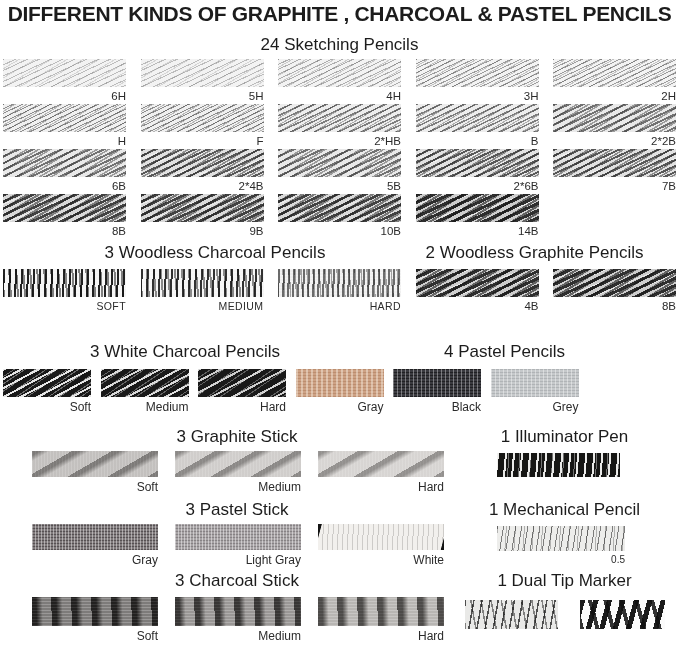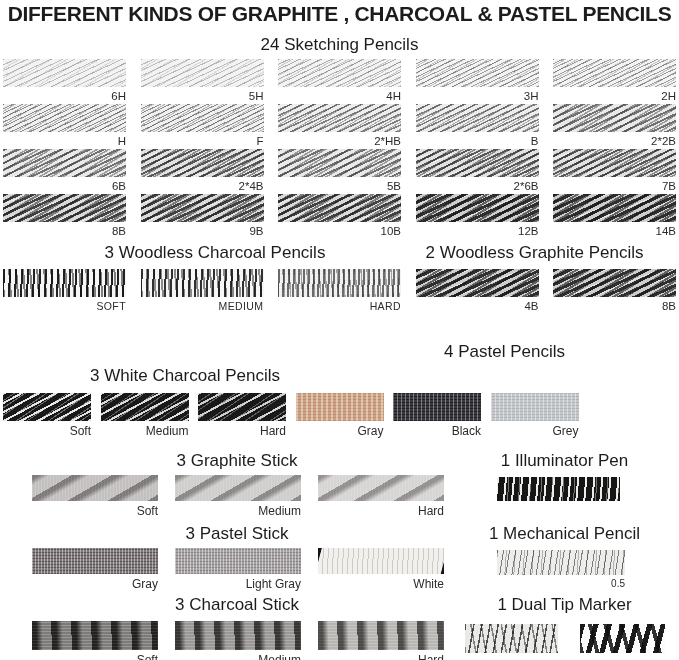--- a/index.html
+++ b/index.html
@@ -13,21 +13,21 @@
   .lbl{margin-top:3px;text-align:right;font-size:11.5px;color:#2b2b2b;}
   .lbl.caps{font-size:10.5px;letter-spacing:.4px;}
   .grid7{display:grid;grid-template-columns:repeat(7,88px);justify-content:space-between;padding:0 3px;margin-top:7px;}
   .grid7 .lbl{font-size:12px;}
   
   .heads{display:flex;font-size:17px;margin-top:4px;}
   .heads .lh{text-align:center;box-sizing:border-box;padding-left:40px;}
   .heads .rh{text-align:center;box-sizing:border-box;flex:1;}
   .wl-heads .lh{width:390px;}
   .wp-heads{margin-top:28px;}
-  .wp-heads .lh{width:330px;margin-top:24px;}
+  .wp-heads .lh{width:330px;}
   .s-heads .lh{width:460px;padding-left:14px;}
   .s-heads .rh{width:219px;padding-right:10px;flex:none;}
   
   .stick-row{display:flex;margin-top:4px;}
   .left3{width:460px;padding-left:32px;display:flex;gap:17px;box-sizing:border-box;}
   .scell{width:126px;}
   .scell .sw{height:26px;}
   .scell .lbl{font-size:12px;}
   .right1{width:219px;box-sizing:border-box;}
   
@@ -156,24 +156,20 @@
     <div class="cell">
         <div class="sw t8"></div>
         <div class="lbl">9B</div>
       </div>
     <div class="cell">
         <div class="sw t8"></div>
         <div class="lbl">10B</div>
       </div>
     <div class="cell">
         <div class="sw t9"></div>
-        <div class="lbl">12B</div>
-      </div>
-    <div class="cell">
-        <div class="sw t9"></div>
         <div class="lbl">14B</div>
       </div>
   </div>
 
   <div class="heads wl-heads">
     <div class="lh">3 Woodless Charcoal Pencils</div>
     <div class="rh">2 Woodless Graphite Pencils</div>
   </div>
   <div class="grid5" style="margin-top:6px;">
     <div class="cell">

